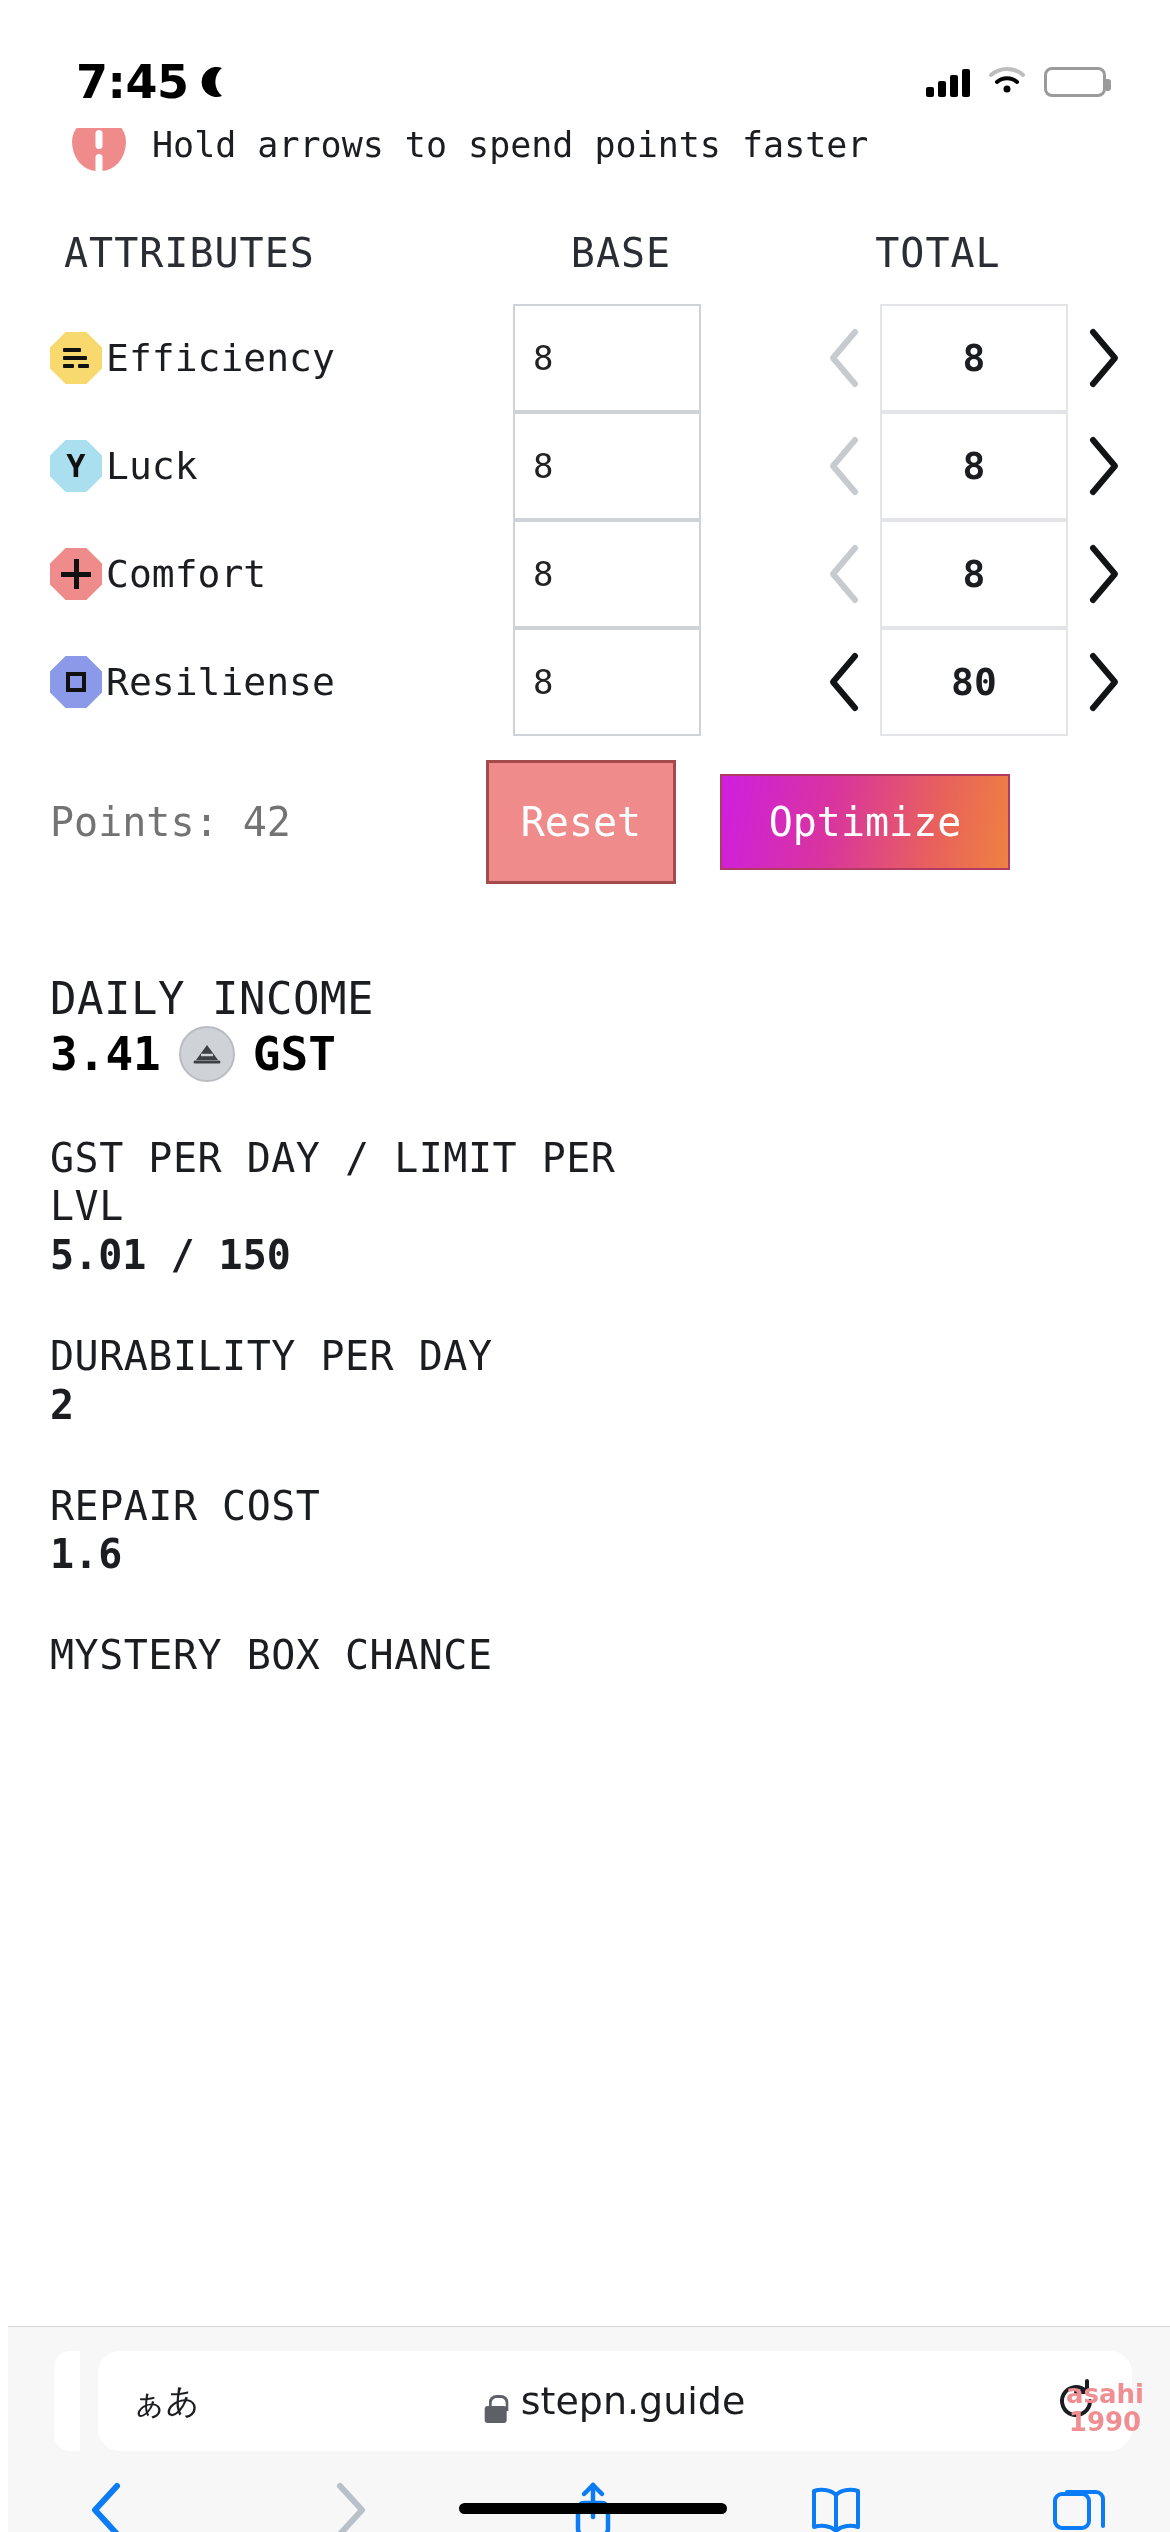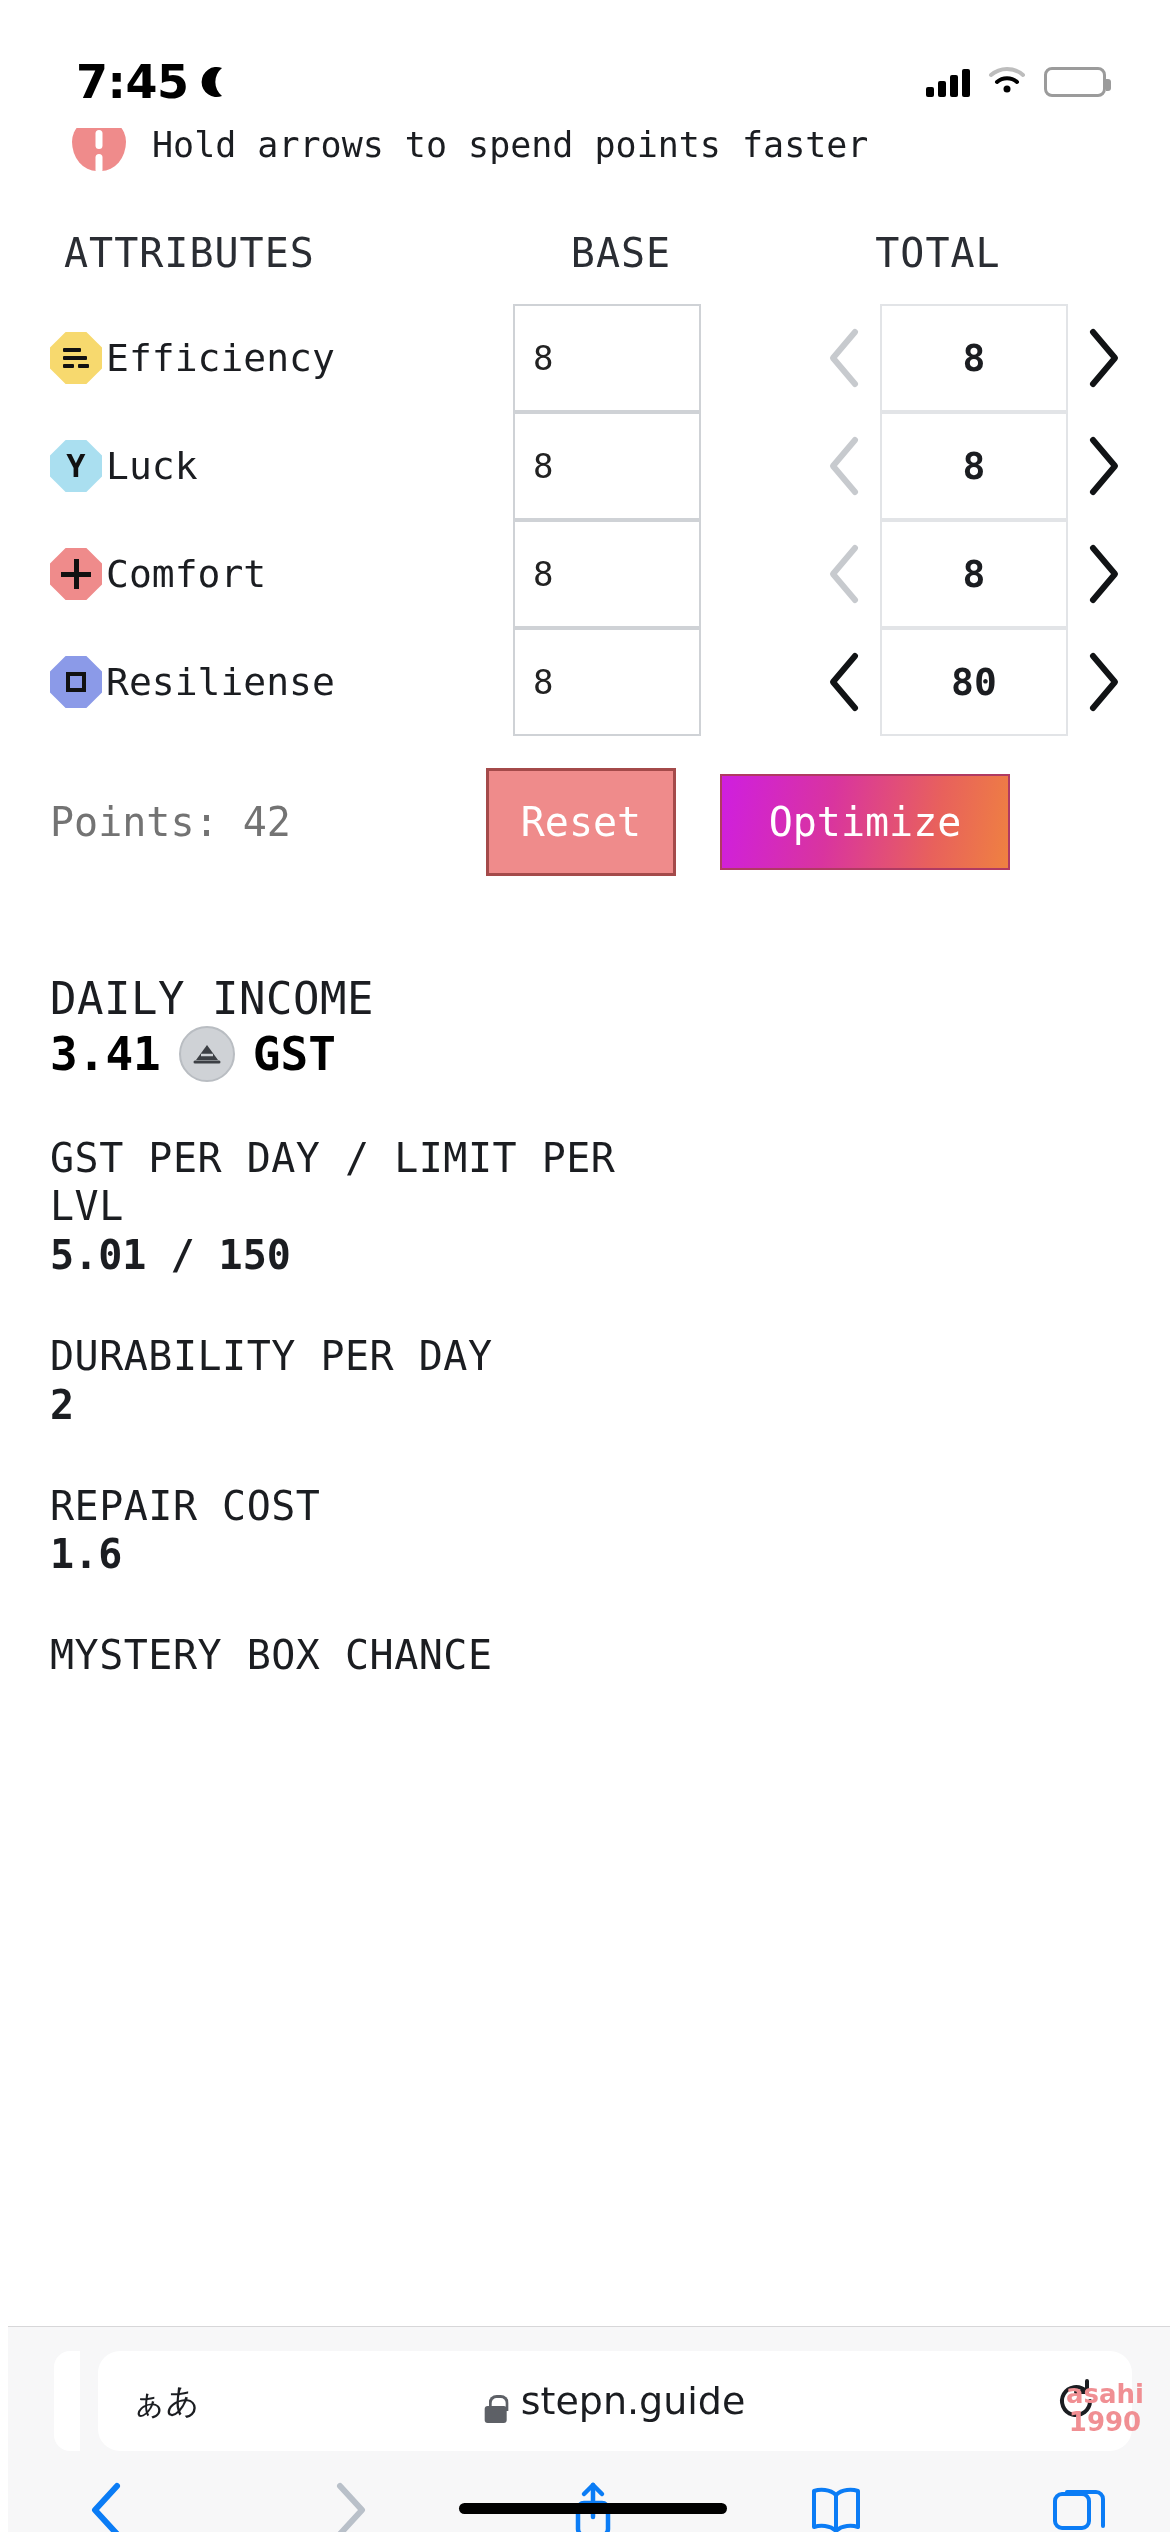--- a/index.html
+++ b/index.html
@@ -119,21 +119,21 @@
     font-size: 38px; font-weight: 700; color: #1b1d21;
   }
 
   
   .points-row {
     display: flex; align-items: center; height: 96px;
     margin-top: 38px; padding: 0 42px 0 38px;
   }
   .points-label { width: 430px; font-size: 40px; color: #737373; }
   .btn-reset {
-    width: 190px; height: 108px; background: #ef8b8b; border: 3px solid #a44a4a;
+    width: 190px; height: 124px; background: #ef8b8b; border: 3px solid #a44a4a;
     color: #fff; font-size: 40px; font-family: inherit;
     display: flex; align-items: center; justify-content: center; cursor: pointer;
     margin-left: 6px;
   }
   .btn-optimize {
     width: 290px; height: 96px;
     background: linear-gradient(100deg, #cf1ee0 0%, #d9349f 38%, #e8615c 74%, #ef8141 100%);
     border: 2px solid #b03a62; color: #fff; font-size: 40px; font-family: inherit;
     display: flex; align-items: center; justify-content: center; cursor: pointer;
     margin-left: 44px;

